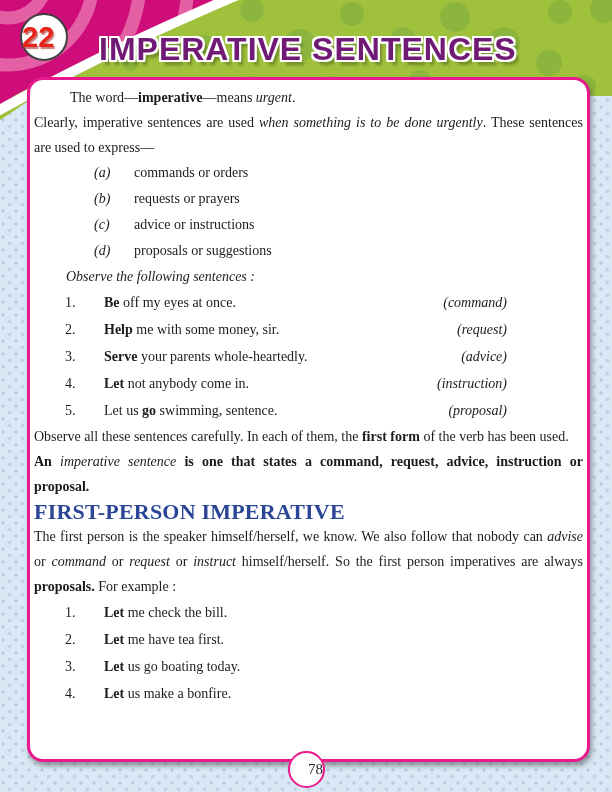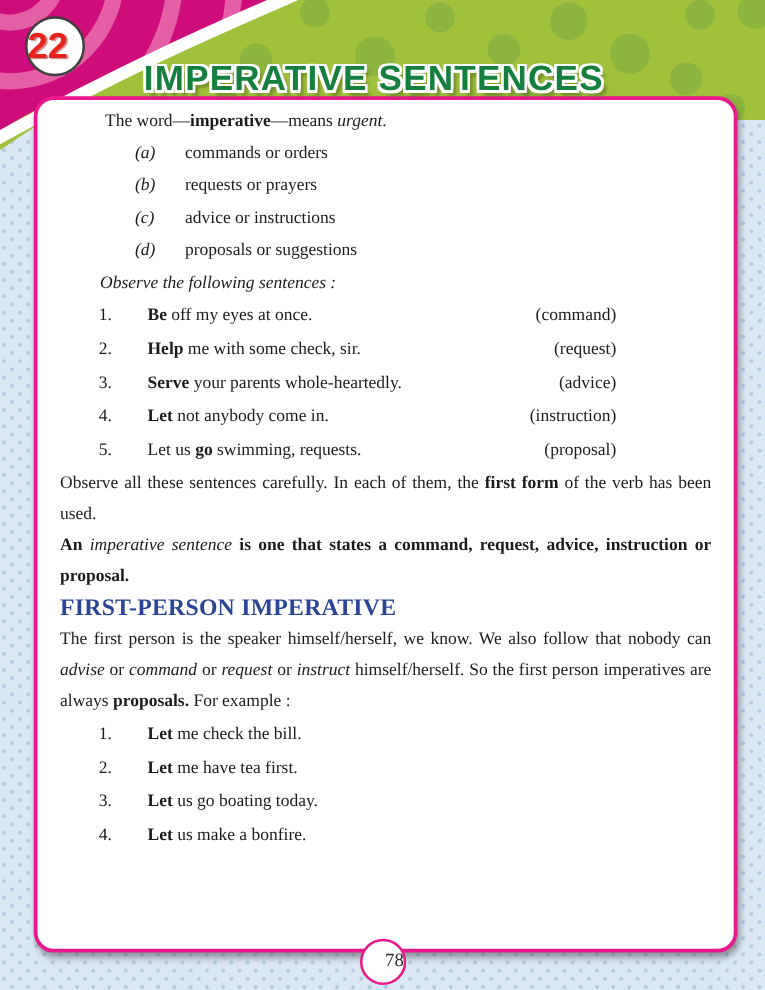--- a/index.html
+++ b/index.html
@@ -17,49 +17,49 @@
   .header svg{display:block;}
   .chapter-badge{
     position:absolute;left:20px;top:13px;width:48px;height:48px;
     background:#fff;border:2px solid #404040;border-radius:50%;
     box-sizing:border-box;display:flex;align-items:center;justify-content:flex-start;
     font-family:"Liberation Sans", sans-serif;font-weight:bold;font-size:29px;
     color:#e8231c;text-shadow:1.5px 1.5px 1px rgba(160,20,20,.55);
     z-index:6;
   }
   .chapter-title{
-    position:absolute;left:99px;top:31px;margin:16px;z-index:5;
+    position:absolute;left:99px;top:31px;margin:0;z-index:5;
     font-family:"Liberation Sans", sans-serif;font-weight:bold;
-    font-size:28px;letter-spacing:1px;color:#15803d;white-space:nowrap;
+    font-size:32px;letter-spacing:1px;color:#701a75;white-space:nowrap;
     text-shadow:
       -2px -2px 0 #fff, 2px -2px 0 #fff, -2px 2px 0 #fff, 2px 2px 0 #fff,
       -2px 0 0 #fff, 2px 0 0 #fff, 0 -2px 0 #fff, 0 2px 0 #fff,
       4px 5px 3px rgba(70,90,20,.55);
   }
   .content-box{
     position:absolute;left:27px;top:77px;width:563px;height:685px;
     box-sizing:border-box;background:#fff;
     border:3px solid #e9188c;border-radius:16px;
     box-shadow:2px 4px 5px rgba(70,70,70,.5);
-    padding:5px 18px;z-index:4;
+    padding:5px 4px;z-index:4;
     font-size:14px;line-height:25px;color:#1b1b1b;
   }
   .content-box p{margin:0;text-align:justify;}
   p.indent{text-indent:36px;text-align:left;}
   .rb{font-weight:bold;}
   .ri{font-style:italic;}
   .alpha-item{display:flex;line-height:26px;}
   .alpha-label{width:40px;margin-left:60px;font-style:italic;flex:0 0 auto;}
   .observe{margin-left:32px !important;font-style:italic;text-align:left;}
   .ex-row{display:flex;line-height:27px;}
   .ex-num{width:39px;margin-left:31px;flex:0 0 auto;}
   .ex-sent{flex:1 1 auto;}
-  .ex-tag{flex:0 0 auto;margin-right:76px;}
+  .ex-tag{flex:0 0 auto;margin-right:76px;font-style:italic;}
   .section-heading{
-    margin:0;font-size:19px;line-height:25px;font-weight:bold;
+    margin:0;font-size:22px;line-height:25px;font-weight:bold;
     color:#2b4697;font-family:"Liberation Serif", serif;letter-spacing:.2px;
   }
   .page-number-badge{
     position:absolute;left:288px;top:751px;width:37px;height:37px;
     background:#fff;border:2.5px solid #e9188c;border-radius:50%;
     box-sizing:border-box;display:flex;align-items:center;justify-content:flex-end;
     font-size:15px;color:#2a2a2a;z-index:7;
   }
 </style>
 </head>
@@ -102,20 +102,21 @@
     <path d="M240,-6 C180,20 105,52 -8,114" stroke="#ffffff" stroke-width="10" fill="none"></path>
   </svg>
   <div class="chapter-badge">
     <span>22</span>
   </div>
   <h1 class="chapter-title">IMPERATIVE SENTENCES</h1>
 </div>
 
 <div class="content-box">
   <p class="indent"><span>The word—</span><span class="rb">imperative</span><span>—means </span><span class="ri">urgent</span><span>.</span></p>
+  <p><span>Clearly, imperative sentences are used </span><span class="ri">when something is to be done urgently</span><span>. These sentences are used to express—</span></p>
 
   <div>
     <div class="alpha-item">
       <span class="alpha-label">(a)</span>
       <span>commands or orders</span>
     </div>
     <div class="alpha-item">
       <span class="alpha-label">(b)</span>
       <span>requests or prayers</span>
     </div>
@@ -132,36 +133,36 @@
   <p class="observe">Observe the following sentences :</p>
 
   <div>
     <div class="ex-row">
       <span class="ex-num">1.</span>
       <span class="ex-sent"><span class="rb">Be</span><span> off my eyes at once.</span></span>
       <span class="ex-tag">(command)</span>
     </div>
     <div class="ex-row">
       <span class="ex-num">2.</span>
-      <span class="ex-sent"><span class="rb">Help</span><span> me with some check, sir.</span></span>
+      <span class="ex-sent"><span class="rb">Help</span><span> me with some money, sir.</span></span>
       <span class="ex-tag">(request)</span>
     </div>
     <div class="ex-row">
       <span class="ex-num">3.</span>
       <span class="ex-sent"><span class="rb">Serve</span><span> your parents whole-heartedly.</span></span>
       <span class="ex-tag">(advice)</span>
     </div>
     <div class="ex-row">
       <span class="ex-num">4.</span>
       <span class="ex-sent"><span class="rb">Let</span><span> not anybody come in.</span></span>
       <span class="ex-tag">(instruction)</span>
     </div>
     <div class="ex-row">
       <span class="ex-num">5.</span>
-      <span class="ex-sent"><span>Let us </span><span class="rb">go</span><span> swimming, requests.</span></span>
+      <span class="ex-sent"><span>Let us </span><span class="rb">go</span><span> swimming, sentence.</span></span>
       <span class="ex-tag">(proposal)</span>
     </div>
   </div>
 
   <p><span>Observe all these sentences carefully. In each of them, the </span><span class="rb">first form</span><span> of the verb has been used.</span></p>
   <p><span class="rb">An </span><span class="ri">imperative sentence</span><span class="rb"> is one that states a command, request, advice, instruction or proposal.</span></p>
 
   <h2 class="section-heading">FIRST-PERSON IMPERATIVE</h2>
 
   <p><span>The first person is the speaker himself/herself, we know. We also follow that nobody can </span><span class="ri">advise</span><span> or </span><span class="ri">command</span><span> or </span><span class="ri">request</span><span> or </span><span class="ri">instruct</span><span> himself/herself. So the first person imperatives are always </span><span class="rb">proposals.</span><span> For example :</span></p>

